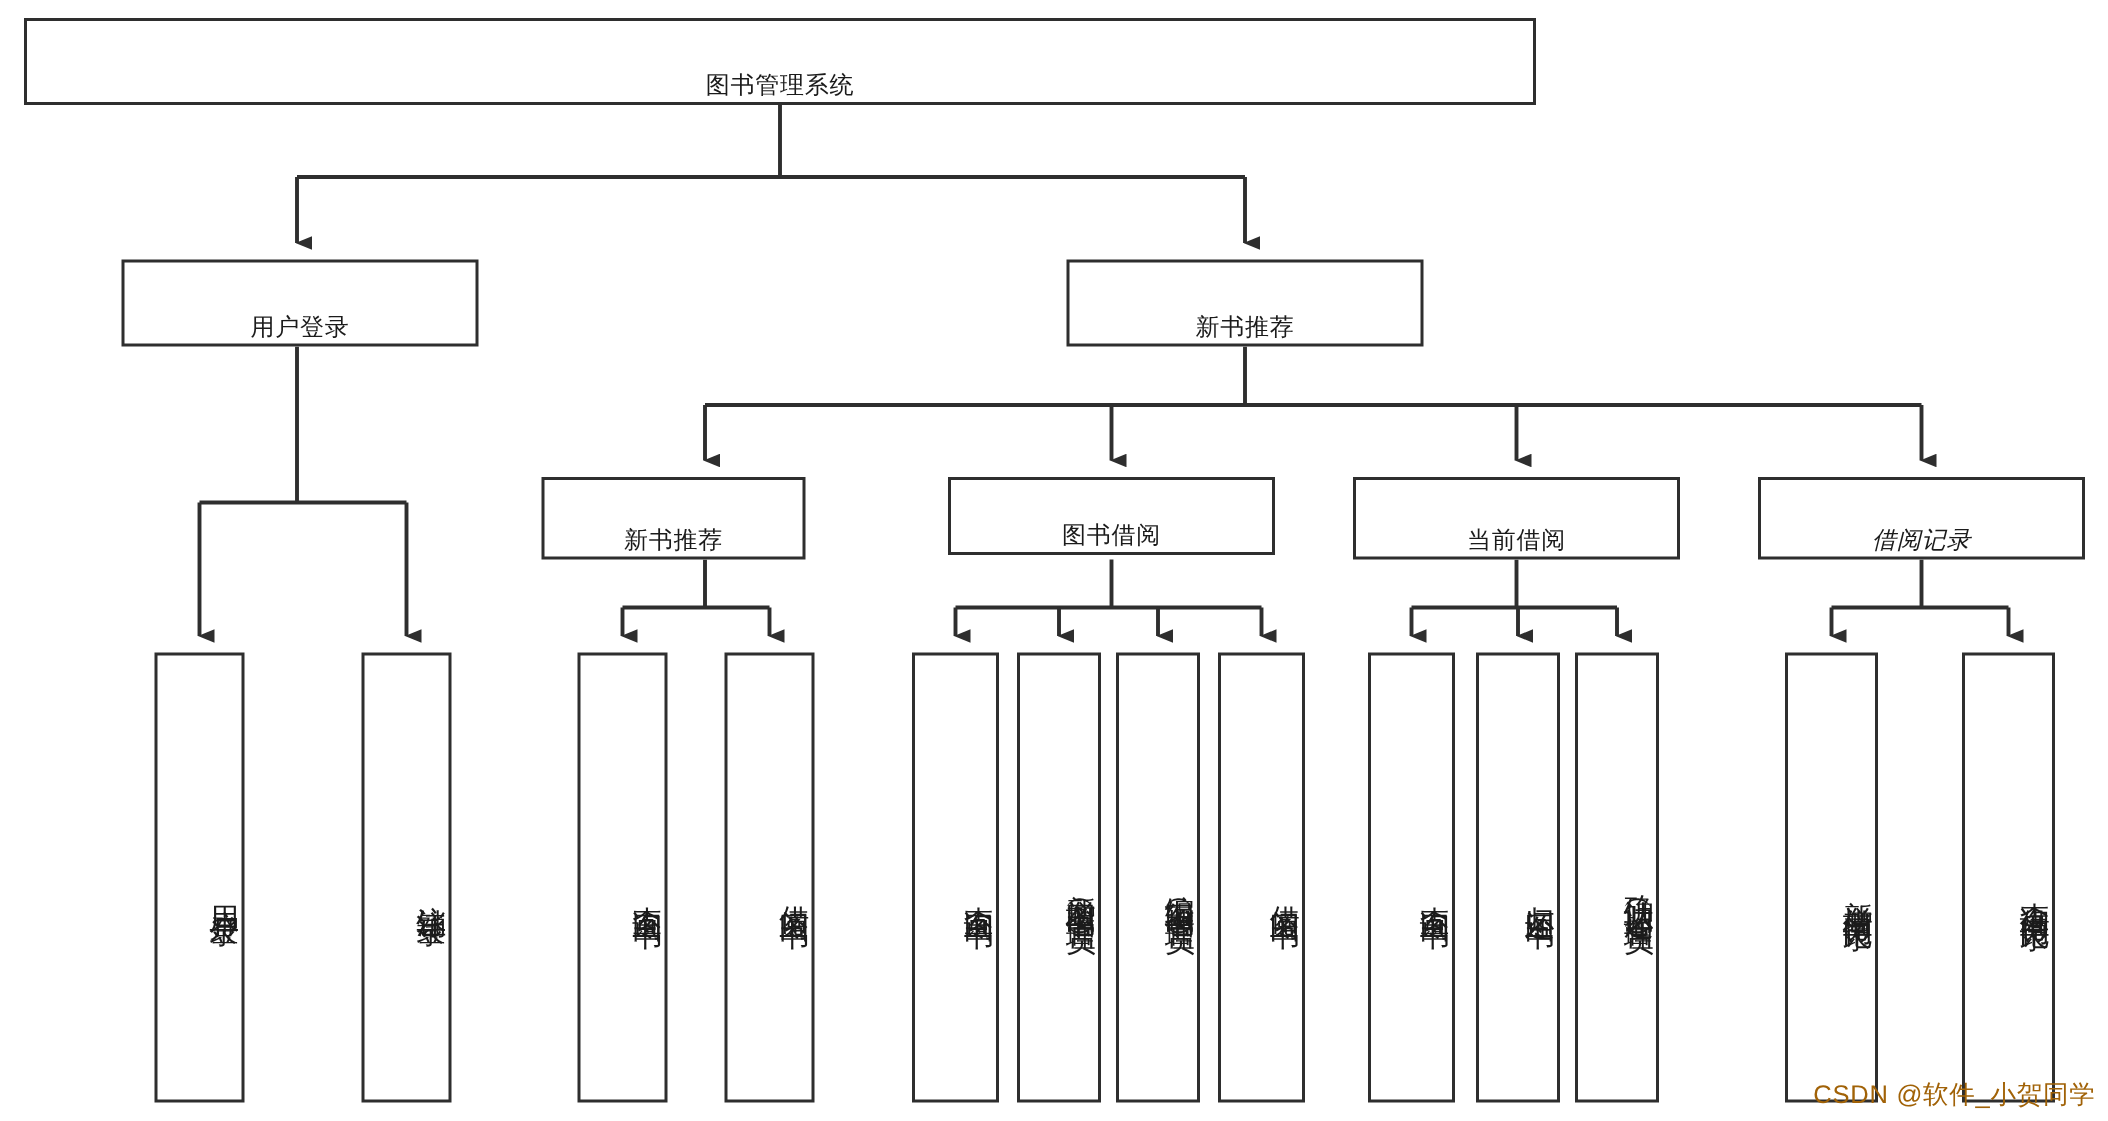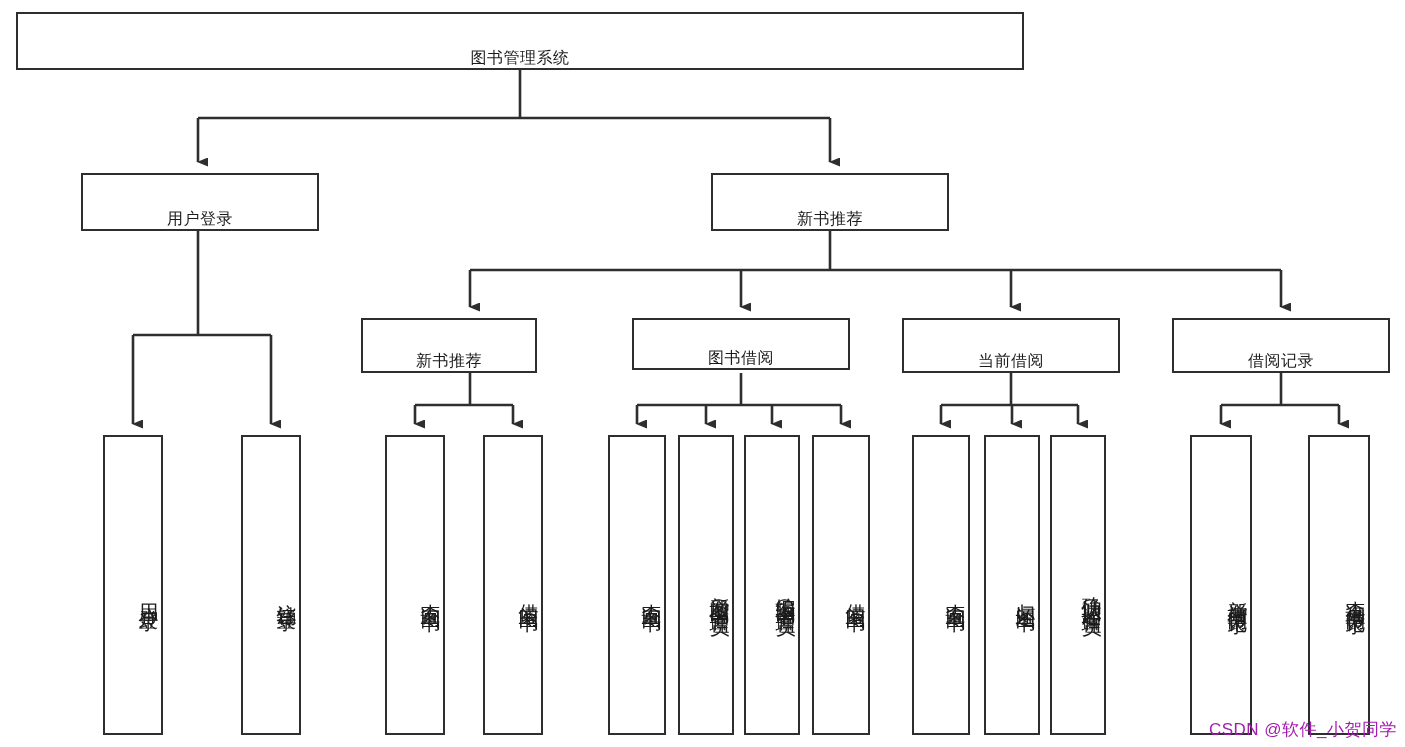--- a/index.html
+++ b/index.html
@@ -57,21 +57,21 @@
     white-space: pre-line;
   }
   .node.vertical .label {
     white-space: nowrap;
   }
   .watermark {
     position: absolute;
     right: 8px;
     bottom: 6px;
     font-size: 17px;
-    color: #a21caf;
+    color: #a16207;
     letter-spacing: 0.5px;
     z-index: 5;
     white-space: nowrap;
   }
 </style>
 </head>
 <body>
 
 <div id="diagram-root">
 
@@ -140,21 +140,21 @@
 
   <div class="node horizontal" style="left: 361px; top: 318px; width: 176px; height: 55px;">
     <span class="label">新书推荐</span>
   </div>
   <div class="node horizontal" style="left: 632px; top: 318px; width: 218px; height: 52px;">
     <span class="label">图书借阅</span>
   </div>
   <div class="node horizontal" style="left: 902px; top: 318px; width: 218px; height: 55px;">
     <span class="label">当前借阅</span>
   </div>
-  <div class="node horizontal" style="left: 1172px; top: 318px; width: 218px; height: 55px;">
+  <div class="node horizontal" style="left: 1172px; top: 318px; width: 218px; height: 55px; font-style: italic;">
     <span class="label">借阅记录</span>
   </div>
 
   <div class="node vertical" style="left: 103px; top: 435px; width: 60px; height: 300px;">
     <span class="label">用户登录</span>
   </div>
   <div class="node vertical" style="left: 241px; top: 435px; width: 60px; height: 300px;">
     <span class="label">注销登录</span>
   </div>
   <div class="node vertical" style="left: 385px; top: 435px; width: 60px; height: 300px;">

